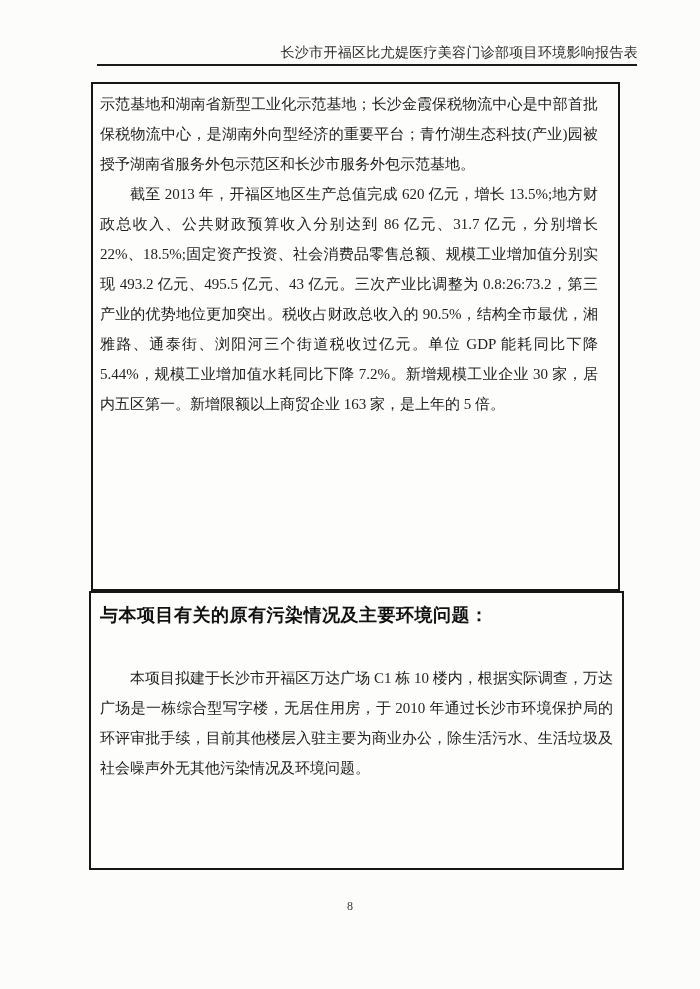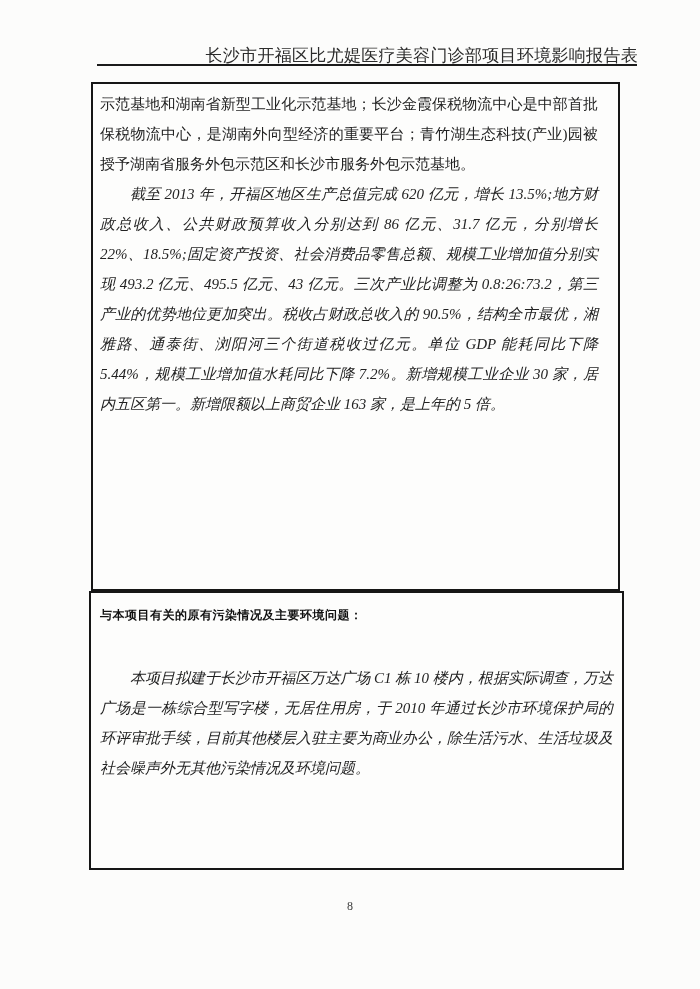--- a/index.html
+++ b/index.html
@@ -17,21 +17,21 @@
   }
   .page {
     position: absolute;
     inset: 0;
     background: #fcfcfb;
   }
   .header-title {
     position: absolute;
     top: 44px;
     right: 62px;
-    font-size: 17px;
+    font-size: 14px;
     letter-spacing: 0.3px;
     color: #2c2c2c;
     white-space: nowrap;
     margin-left: 27px;
   }
   .header-rule {
     position: absolute;
     top: 64px;
     left: 97px;
     width: 540px;
@@ -60,26 +60,25 @@
   }
   .body-text {
     font-size: 15px;
     line-height: 30px;
     text-align: justify;
     margin: 0;
     color: #222222;
   }
   .indent {
     text-indent: 2em;
-    font-style: italic;
   }
   .section-heading {
     font-family: "Liberation Sans", "DejaVu Sans", sans-serif;
     font-weight: bold;
-    font-size: 12px;
+    font-size: 18px;
     line-height: 28px;
     letter-spacing: 0.5px;
     color: #111111;
     margin: 2px 0 0 0;
   }
   .pollution-paragraph {
     margin-top: 34px;
   }
   .page-number {
     position: absolute;

